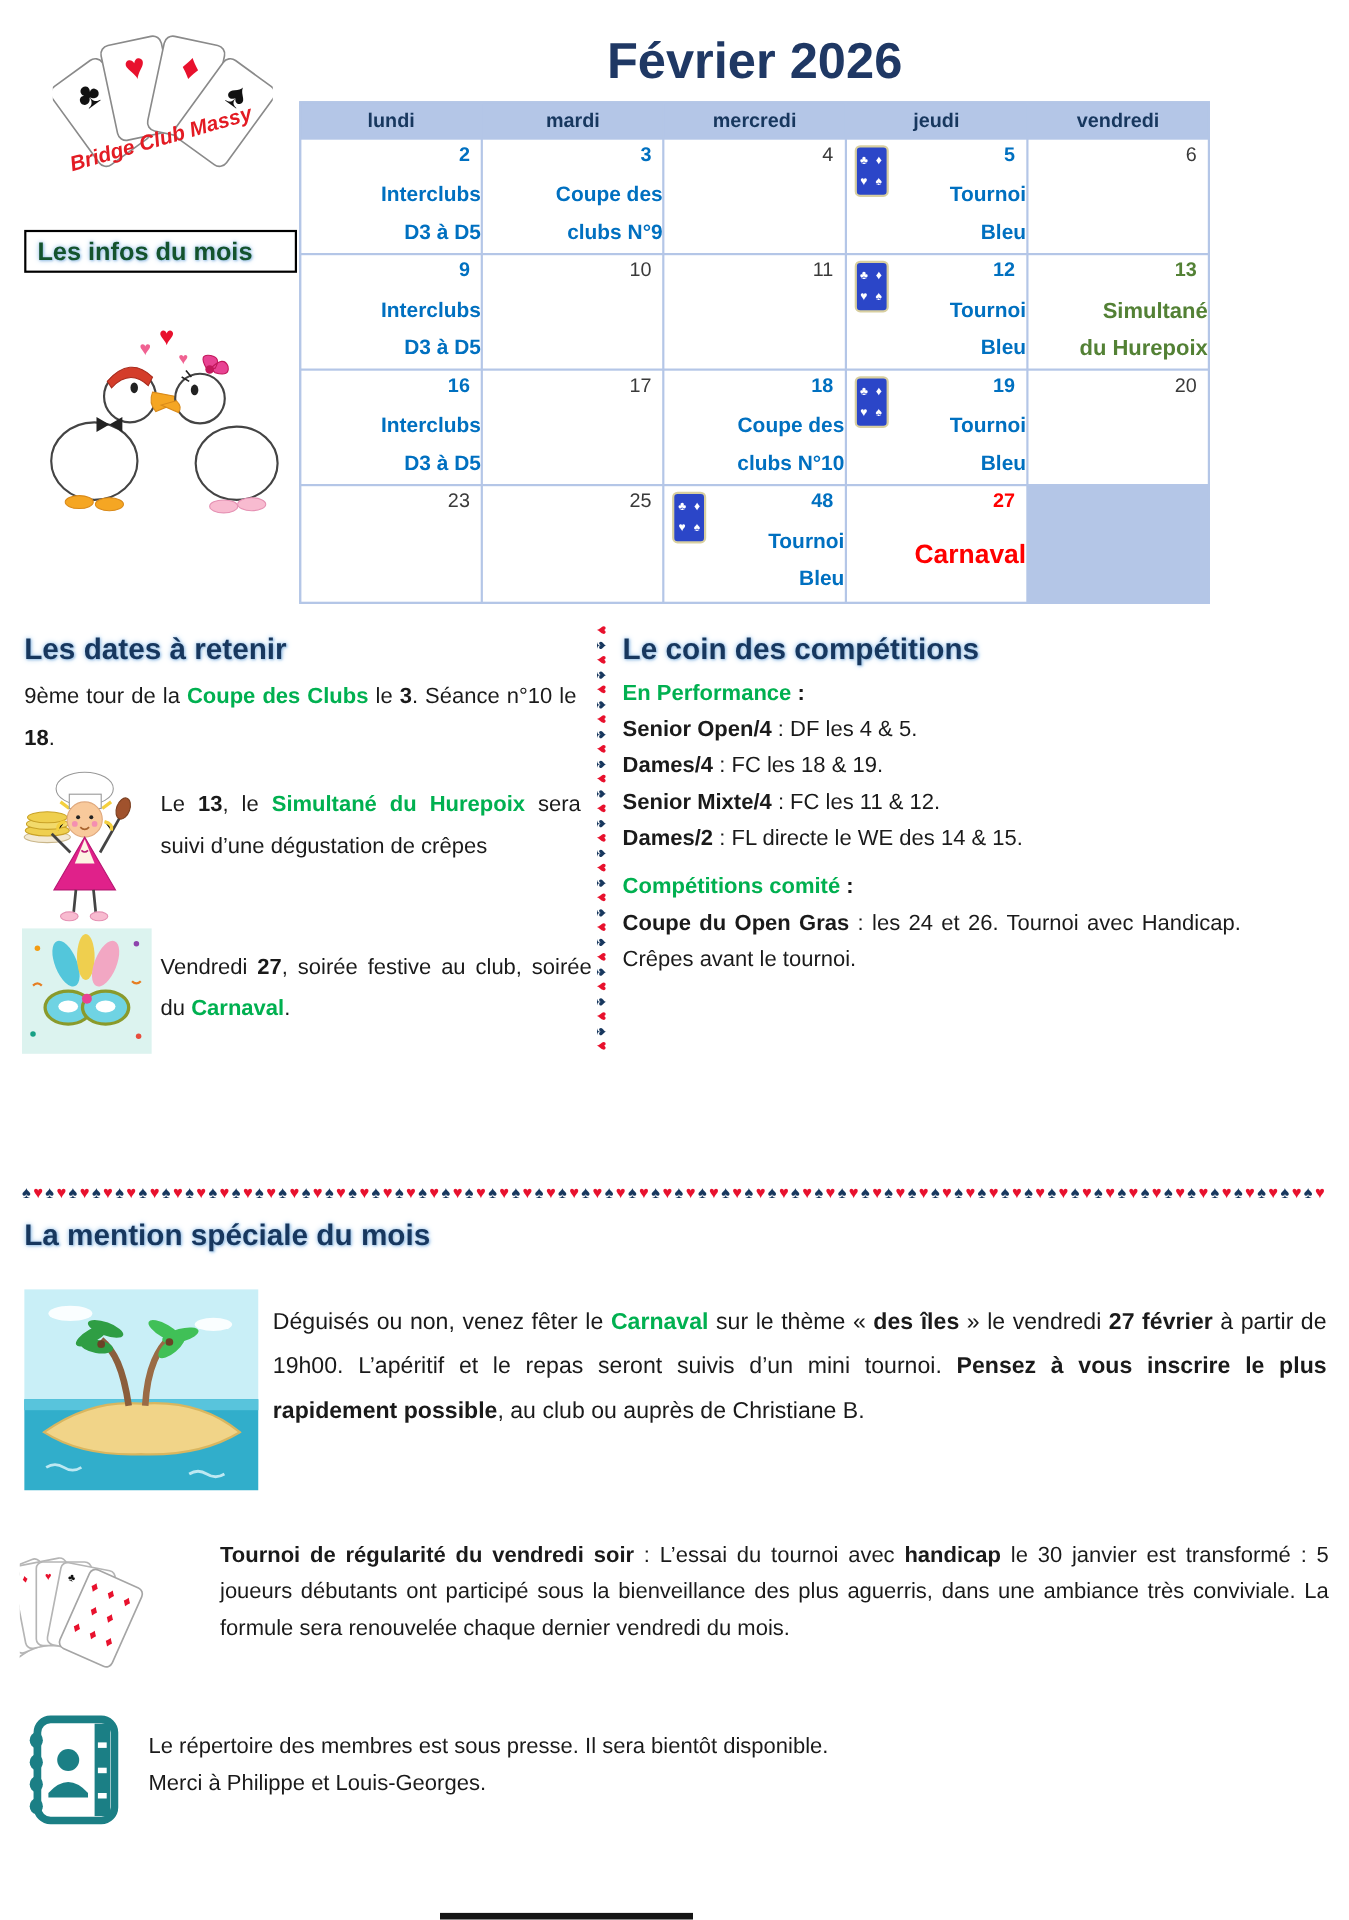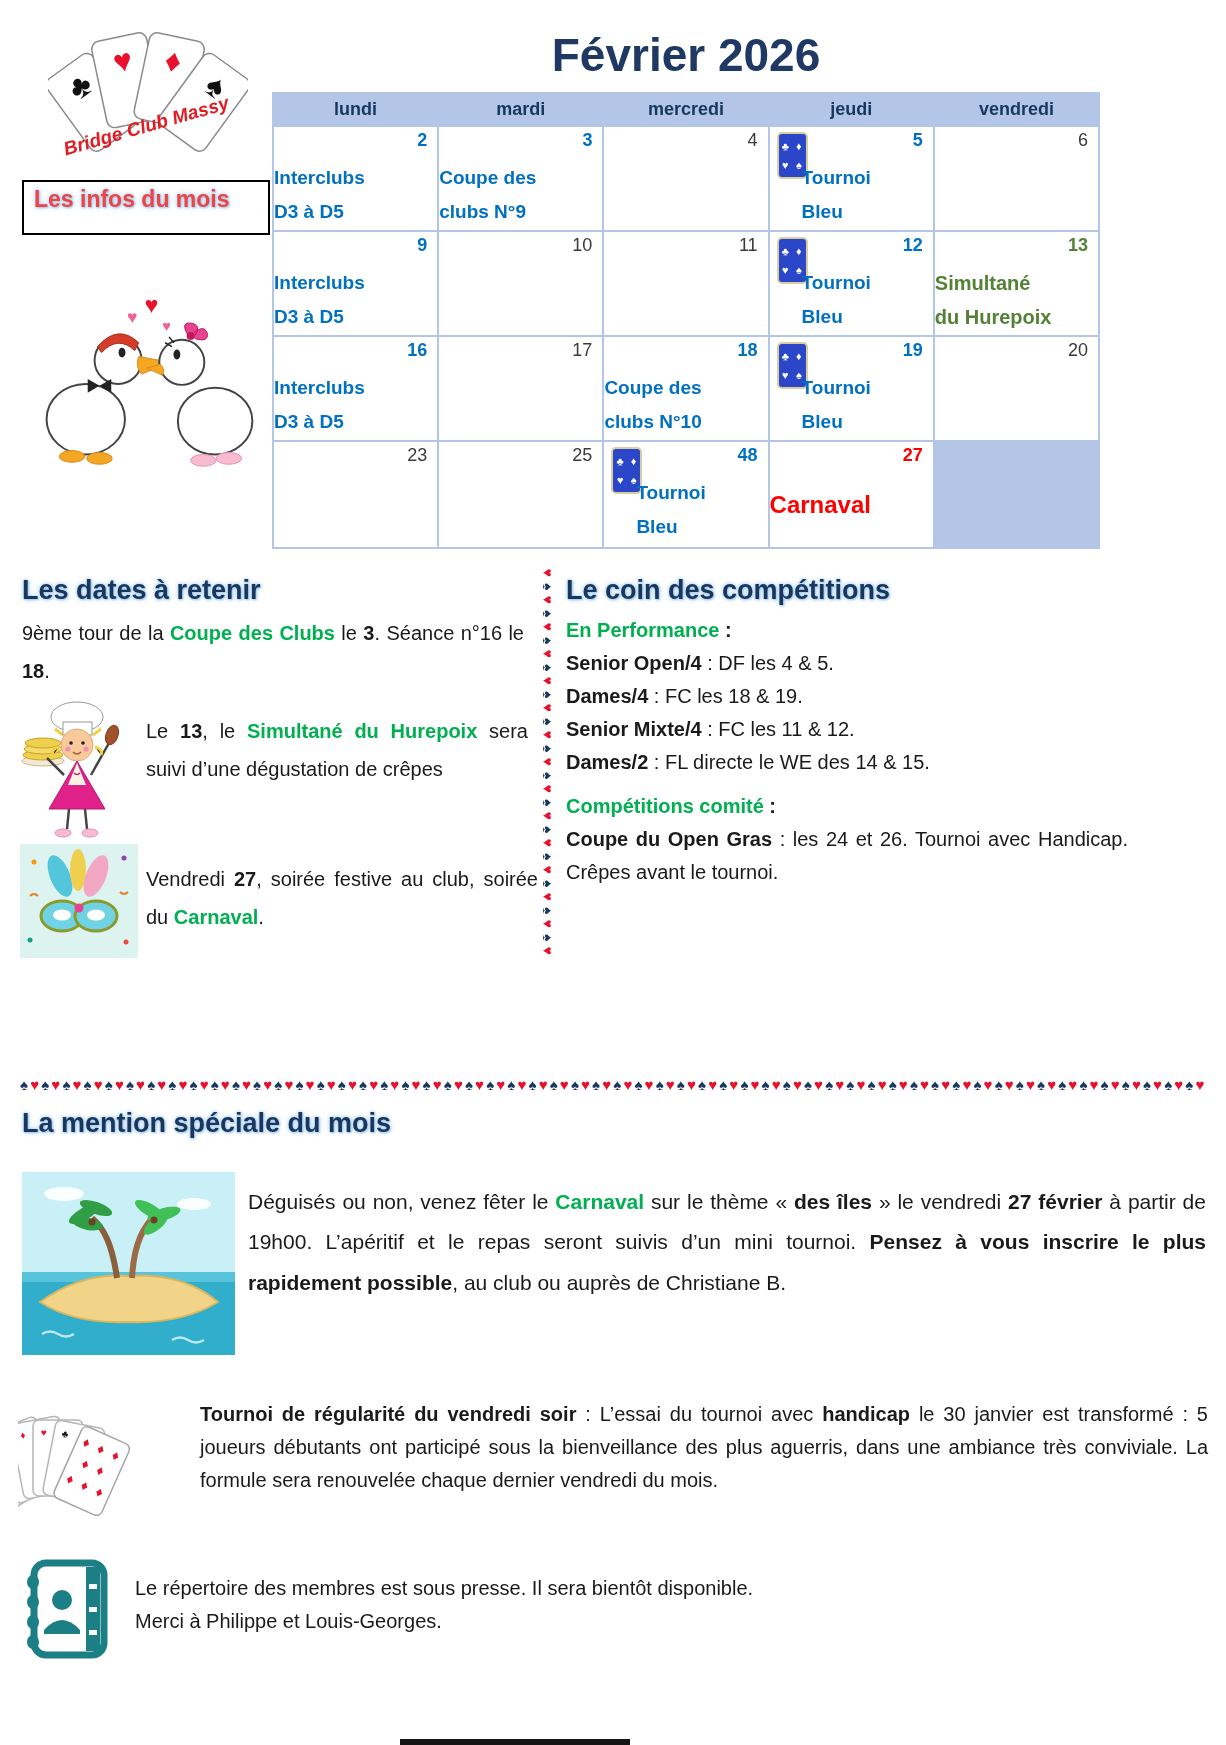--- a/index.html
+++ b/index.html
@@ -8,37 +8,37 @@
        font-family:"Liberation Sans","DejaVu Sans",sans-serif;color:#1a1a1a}
   .abs{position:absolute}
 
   
   .section-h{font-size:27px;font-weight:bold;color:#17375E;
     text-shadow:0 0 3px #A9CCEE,0 0 6px #BDD7EE,1px 1px 2px #9DC3E6}
   #title{left:272px;top:28px;width:828px;text-align:center;
     font-size:46px;font-weight:bold;color:#1F3864}
 
   
-  #infos-box{left:22px;top:180px;width:248px;border:2px solid #000;
-    padding:4px 0 20px 10px;font-size:23px;font-weight:bold;color:#ef4444;
+  #infos-box{left:22px;top:209px;width:248px;border:2px solid #000;
+    padding:4px 0 4px 10px;font-size:23px;font-weight:bold;color:#14532d;
     text-shadow:0 0 3px #A9CCEE,0 0 6px #BDD7EE,1px 1px 2px #9DC3E6}
 
   
   #calendar{left:272px;top:92px;width:828px;display:grid;
     grid-template-columns:repeat(5,1fr);
     grid-template-rows:31px 103px 103px 103px 105px;
     gap:2px;background:#B4C6E7;border:2px solid #B4C6E7}
   .hcell{background:#B4C6E7;color:#17375E;font-weight:bold;font-size:18px;
     display:flex;align-items:center;justify-content:center}
   .cell{background:#fff;position:relative}
   .daynum{position:absolute;top:3px;right:10px;font-size:18px;color:#3a3a3a}
   .daynum.blue{color:#0070C0;font-weight:bold}
   .daynum.olive{color:#538135;font-weight:bold}
   .daynum.red{color:#FF0000;font-weight:bold}
-  .ev{position:absolute;left:0;right:0;top:34px;text-align:left;font-weight:bold;font-size:19px}
+  .ev{position:absolute;left:0;right:0;top:34px;text-align:right;font-weight:bold;font-size:19px}
   .evl{display:block;line-height:34px}
   .ev.blue{color:#0070C0}
   .ev.olive{color:#538135;font-size:20px}
   .ev.withcard{left:32px}
   .ev.carnaval{color:#FF0000;font-size:24px;top:46px}
   .cardback{position:absolute;top:5px;left:7px;width:31px;height:47px;
     background:#2B46C8;border:2px solid #D8CFA0;border-radius:5px;
     display:grid;grid-template-columns:1fr 1fr;align-content:center;
     color:#fff;font-size:11px;line-height:19px;text-align:center}
 
@@ -259,21 +259,21 @@
     <div class="daynum red">27</div>
     <div class="ev carnaval">
       <span class="evl">Carnaval</span>
     </div>
   </div>
 </div>
 
 <div id="dates-h" class="abs section-h">Les dates à retenir</div>
 
 <div id="dates-p1" class="abs para">
-  <span>9ème tour de la </span><span class="green">Coupe des Clubs</span><span> le </span><span class="b">3</span><span>. Séance n°16 le </span><span class="b">18</span><span>.</span>
+  <span>9ème tour de la </span><span class="green">Coupe des Clubs</span><span> le </span><span class="b">3</span><span>. Séance n°10 le </span><span class="b">18</span><span>.</span>
 </div>
 
 <svg id="chef" class="abs" width="122" height="150" viewBox="0 0 120 150">
   <ellipse cx="24" cy="66" rx="21" ry="5" fill="#F3E9D2" stroke="#C9B68A"></ellipse>
   <ellipse cx="24" cy="60" rx="20" ry="5" fill="#EFCF4E" stroke="#C9A227"></ellipse>
   <ellipse cx="24" cy="54" rx="19" ry="5" fill="#F2DA6B" stroke="#C9A227"></ellipse>
   <ellipse cx="24" cy="48" rx="18" ry="5" fill="#EFCF4E" stroke="#C9A227"></ellipse>
   <path d="M45 80 L28 63" stroke="#444" stroke-width="2.5"></path>
   <path d="M72 80 L90 48" stroke="#444" stroke-width="2.5"></path>
   <ellipse cx="93" cy="40" rx="6" ry="10" fill="#A0522D" stroke="#7B3F20" transform="rotate(20 93 40)"></ellipse>

